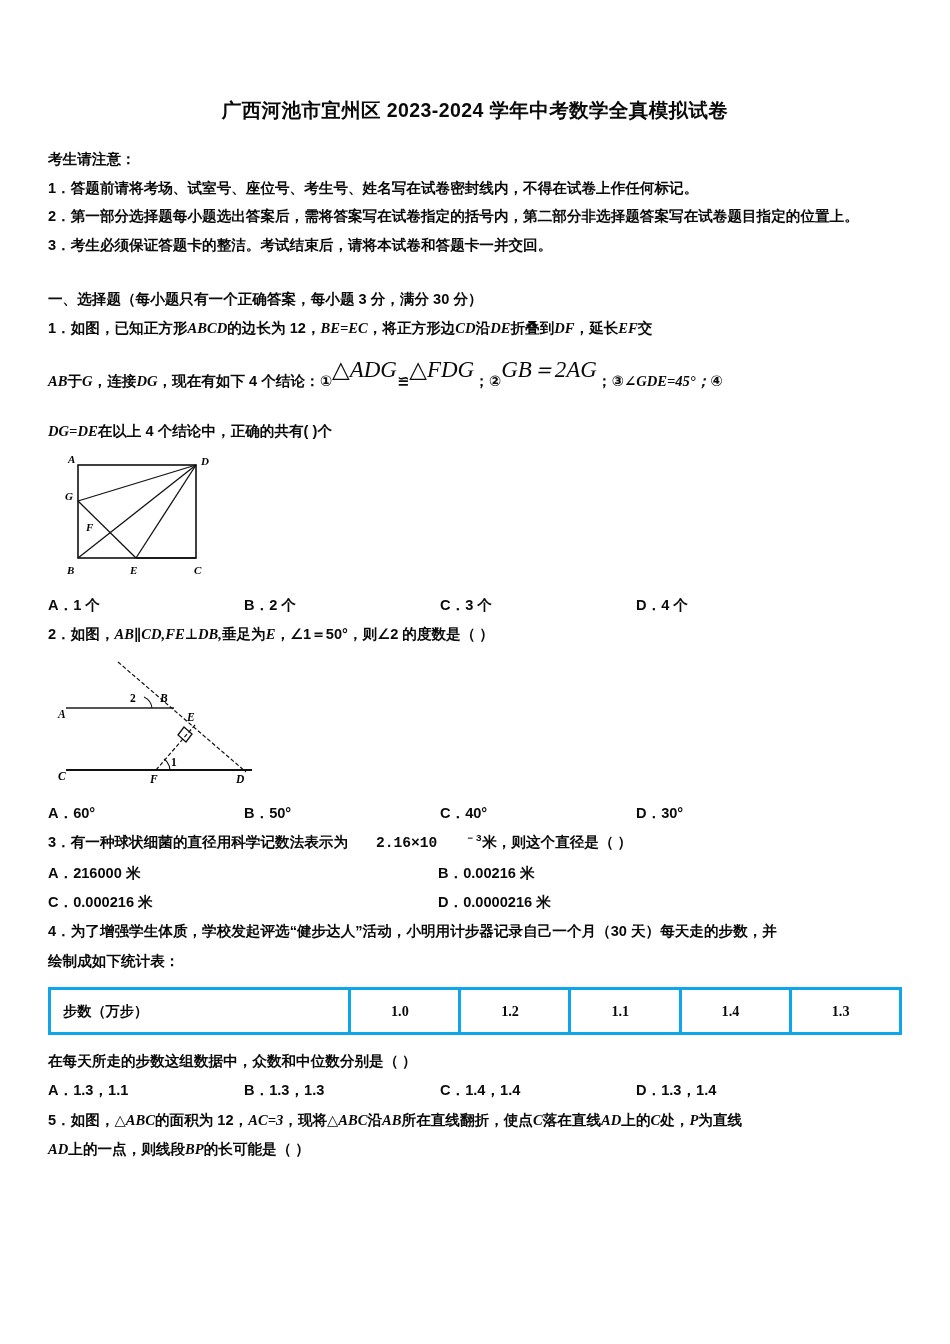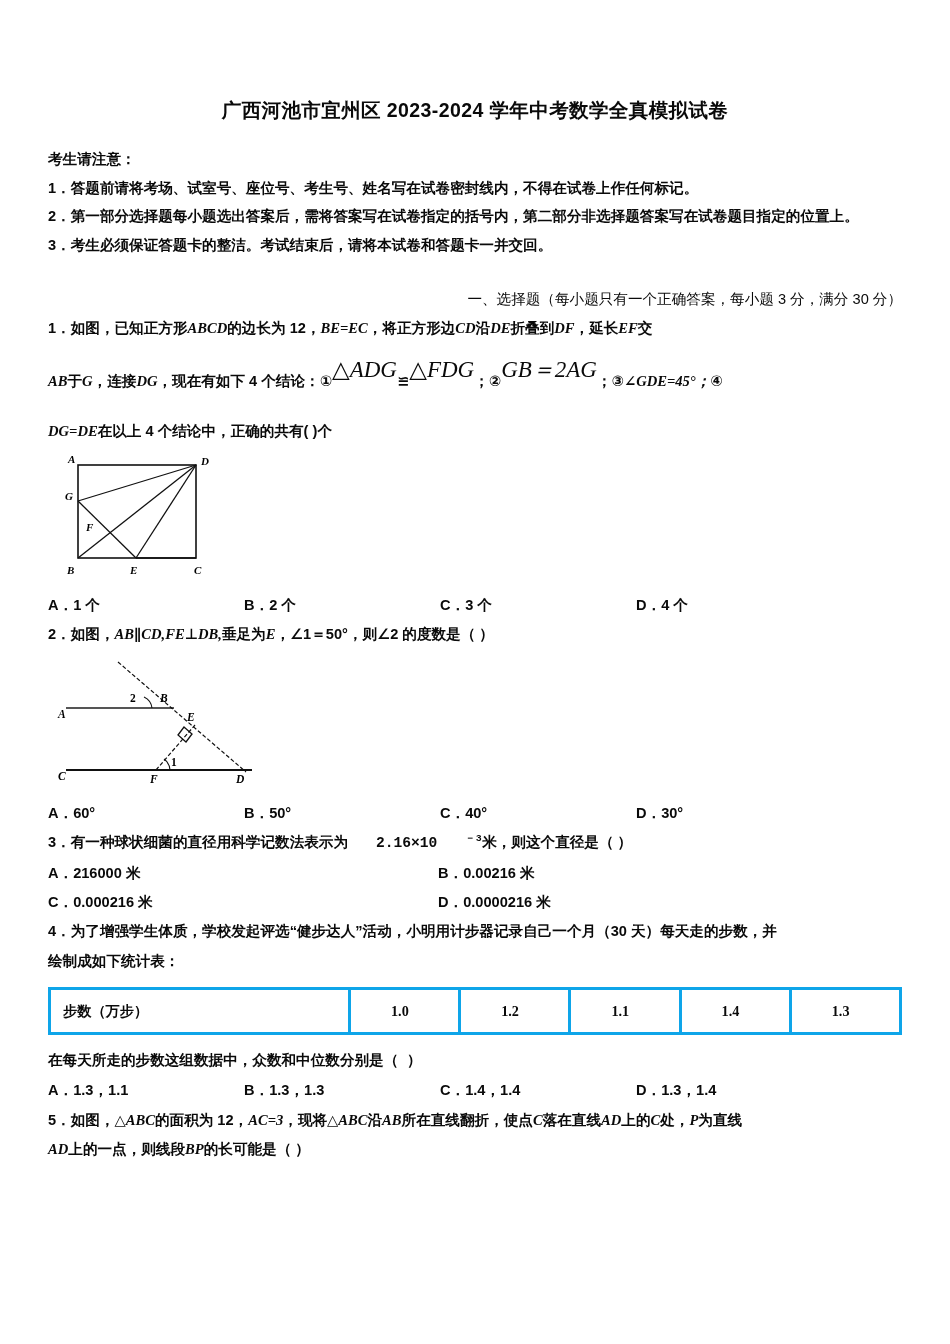--- a/index.html
+++ b/index.html
@@ -40,24 +40,23 @@
     font-weight: bold;
     font-size: 14.6px;
     line-height: 1.95;
   }
   .notice-line { white-space: normal; }
 
   
   .section-head {
     margin-top: 26px;
     font-family: "Liberation Sans", "DejaVu Sans", sans-serif;
-    font-weight: normal;
+    font-weight: bold;
     font-size: 14.6px;
     line-height: 2.0;
-    text-align: right;
   }
 
   
   .q {
     font-family: "Liberation Sans", "DejaVu Sans", sans-serif;
     font-weight: bold;
     font-size: 14.6px;
     line-height: 2.05;
   }
   .mi {
@@ -127,21 +126,21 @@
     vertical-align: middle;
   }
   table.stat td.label { width: 300px; }
   table.stat td.val {
     font-family: "Liberation Serif", "DejaVu Serif", serif;
     font-weight: bold;
     padding-left: 40px;
   }
   .after-table {
     margin-top: 12px;
-    font-family: Liberation Mono, monospace;
+    font-family: Liberation Serif, serif;
     font-weight: bold;
     font-size: 14.6px;
     line-height: 2.0;
   }
   svg text { font-family: "Liberation Serif", "DejaVu Serif", serif; }
 </style>
 </head>
 <body>
 
 <div class="page">

